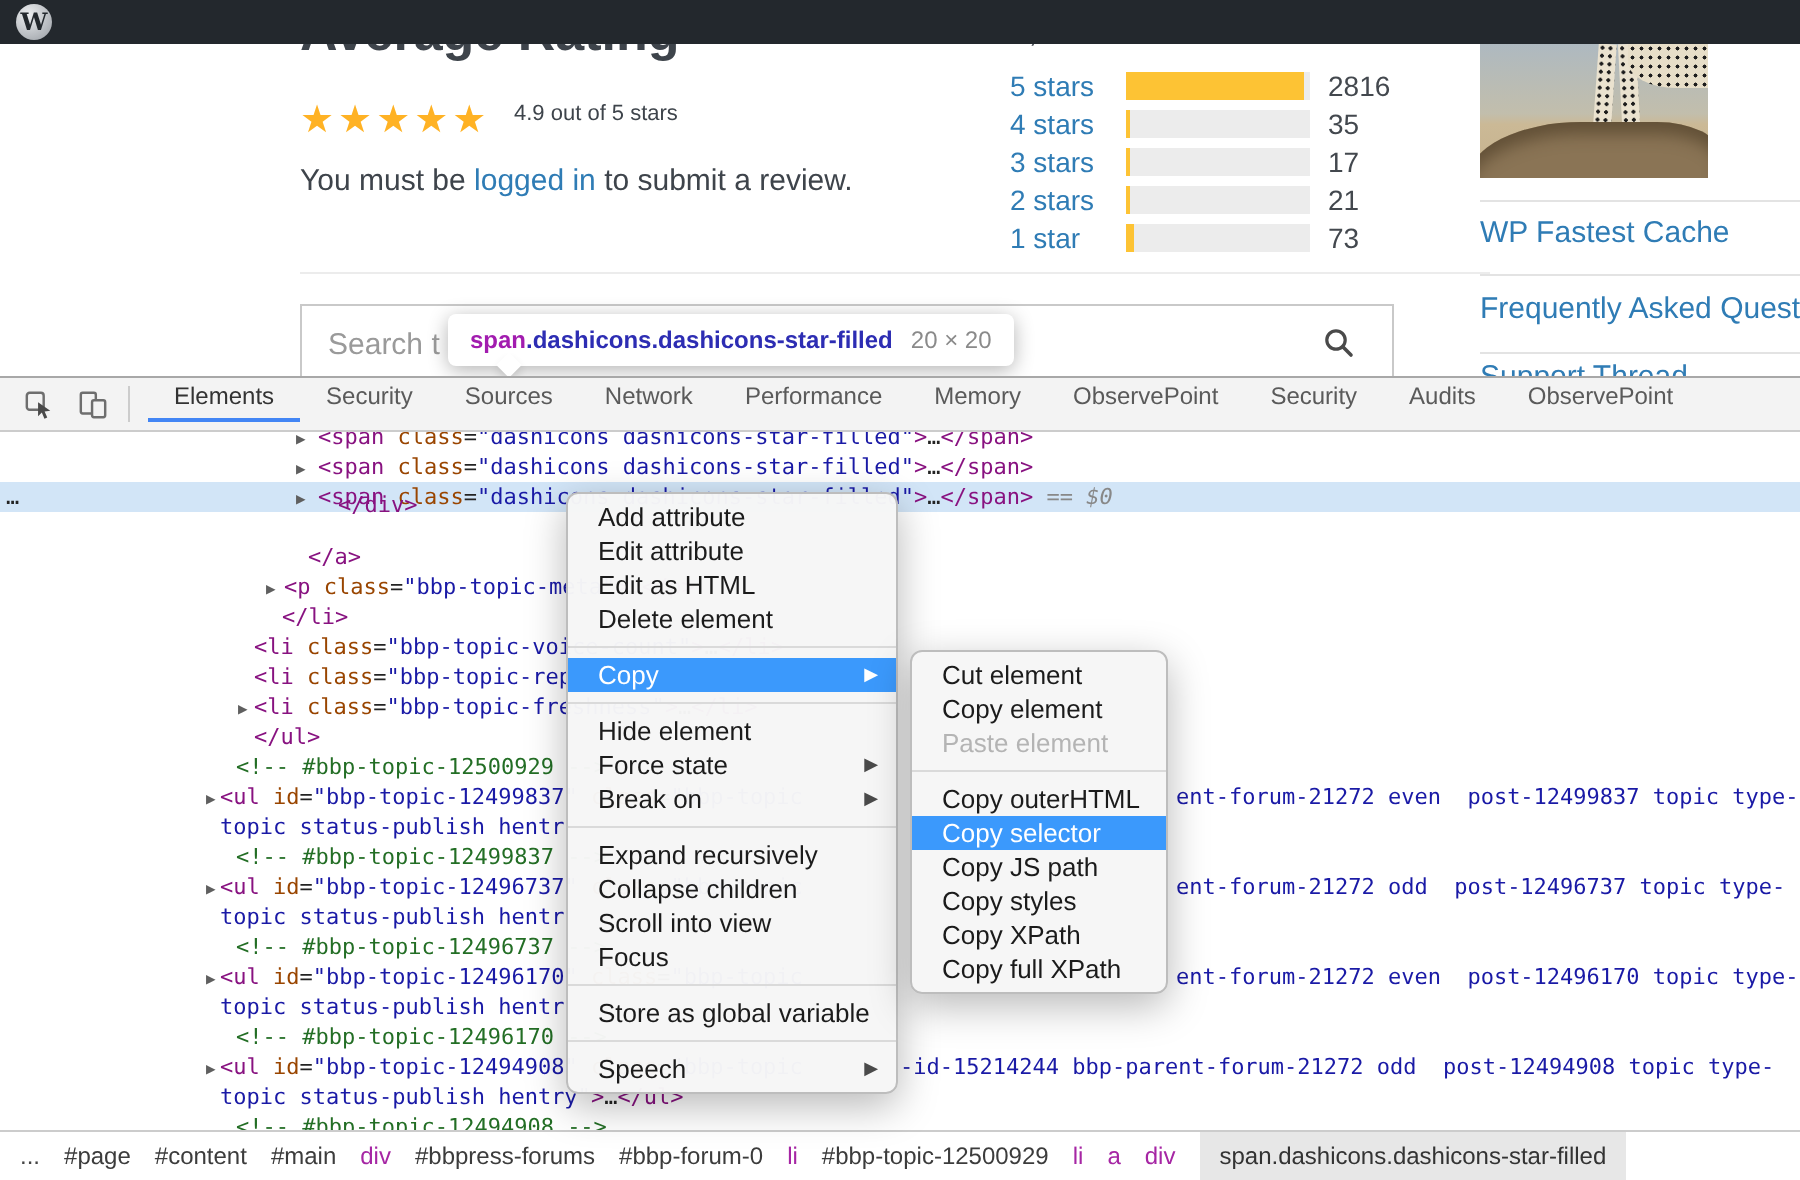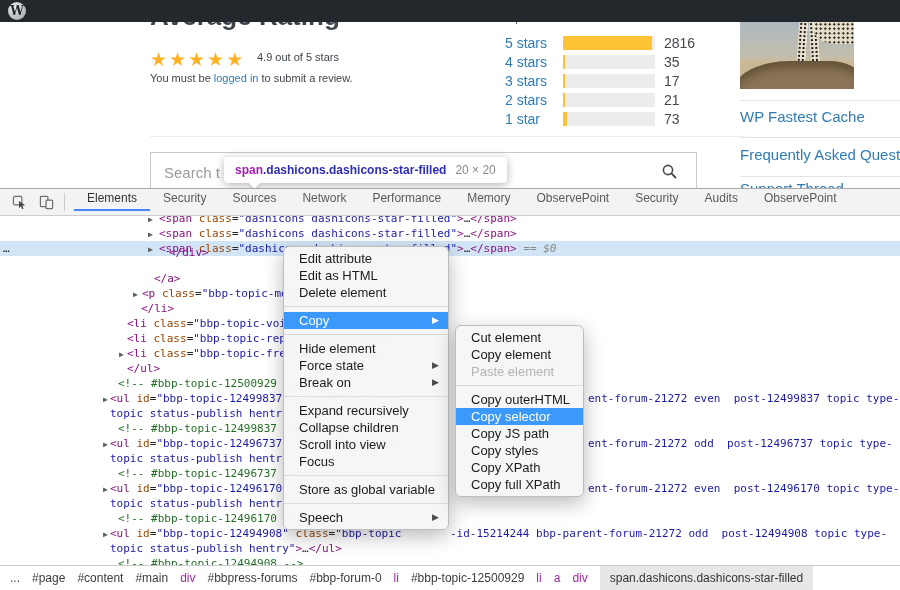--- a/index.html
+++ b/index.html
@@ -8,21 +8,21 @@
 
   
   .admin-bar{position:absolute;top:0;left:0;width:900px;height:22px;background:#23282d;z-index:6}
   .wp-logo{position:absolute;left:8px;top:2px;width:18px;height:18px;border-radius:50%;
     background:radial-gradient(circle at 35% 30%,#eceef0,#989da3);color:#23282d;
     font-family:"DejaVu Serif",serif;font-weight:bold;font-size:12px;line-height:18px;text-align:center}
   .page-heading{position:absolute;left:150px;top:0;font-size:26px;line-height:33px;color:#3e444b;z-index:1}
   .reviews-total{position:absolute;left:506px;top:8px;font-size:15px;color:#3e444b;z-index:1}
   .stars{position:absolute;left:150px;top:48px;font-size:19px;letter-spacing:2px;color:#ffb224}
   .stars-text{position:absolute;left:257px;top:51px;font-size:11px;color:#3e444b}
-  .login-note{position:absolute;left:150px;top:72px;font-size:11px;color:#3e444b}
+  .login-note{position:absolute;left:150px;top:82px;font-size:15px;color:#3e444b}
   .login-note a{color:#2f7cb5;text-decoration:none}
   .content-divider{position:absolute;left:150px;top:136px;width:595px;height:1px;background:#ececec}
   .search-box{position:absolute;left:150px;top:152px;width:547px;height:40px;border:1px solid #c9c9c9;background:#fff}
   .search-input{position:absolute;left:0;top:0;width:100%;height:100%;border:none;outline:none;
     padding-left:13px;font-size:15px;font-family:"Liberation Sans",sans-serif;color:#444}
   .search-input::placeholder{color:#9a9a9a}
   .search-glyph{position:absolute;left:510px;top:10px}
   .tooltip{position:absolute;left:224px;top:157px;height:26px;background:#fff;border-radius:4px;z-index:7;
     box-shadow:0 2px 10px rgba(0,0,0,.3);display:flex;align-items:center;padding:0 11px;white-space:nowrap}
   .tooltip::after{content:"";position:absolute;left:26px;bottom:-4px;width:9px;height:9px;background:#fff;
@@ -247,20 +247,21 @@
       <span class="bc bc-tag">li</span>
       <span class="bc bc-id">#bbp-topic-12500929</span>
       <span class="bc bc-tag">li</span>
       <span class="bc bc-tag">a</span>
       <span class="bc bc-tag">div</span>
       <span class="bc bc-sel">span.dashicons.dashicons-star-filled</span>
     </div>
 </div>
 
 <div class="menu ctx-menu">
+    <div class="menu-item"><span>Add attribute</span></div>
     <div class="menu-item"><span>Edit attribute</span></div>
     <div class="menu-item"><span>Edit as HTML</span></div>
     <div class="menu-item"><span>Delete element</span></div>
     <div class="menu-sep"></div>
     <div class="menu-item hl"><span>Copy</span><span class="menu-arrow">▶</span></div>
     <div class="menu-sep"></div>
     <div class="menu-item"><span>Hide element</span></div>
     <div class="menu-item"><span>Force state</span><span class="menu-arrow">▶</span></div>
     <div class="menu-item"><span>Break on</span><span class="menu-arrow">▶</span></div>
     <div class="menu-sep"></div>

